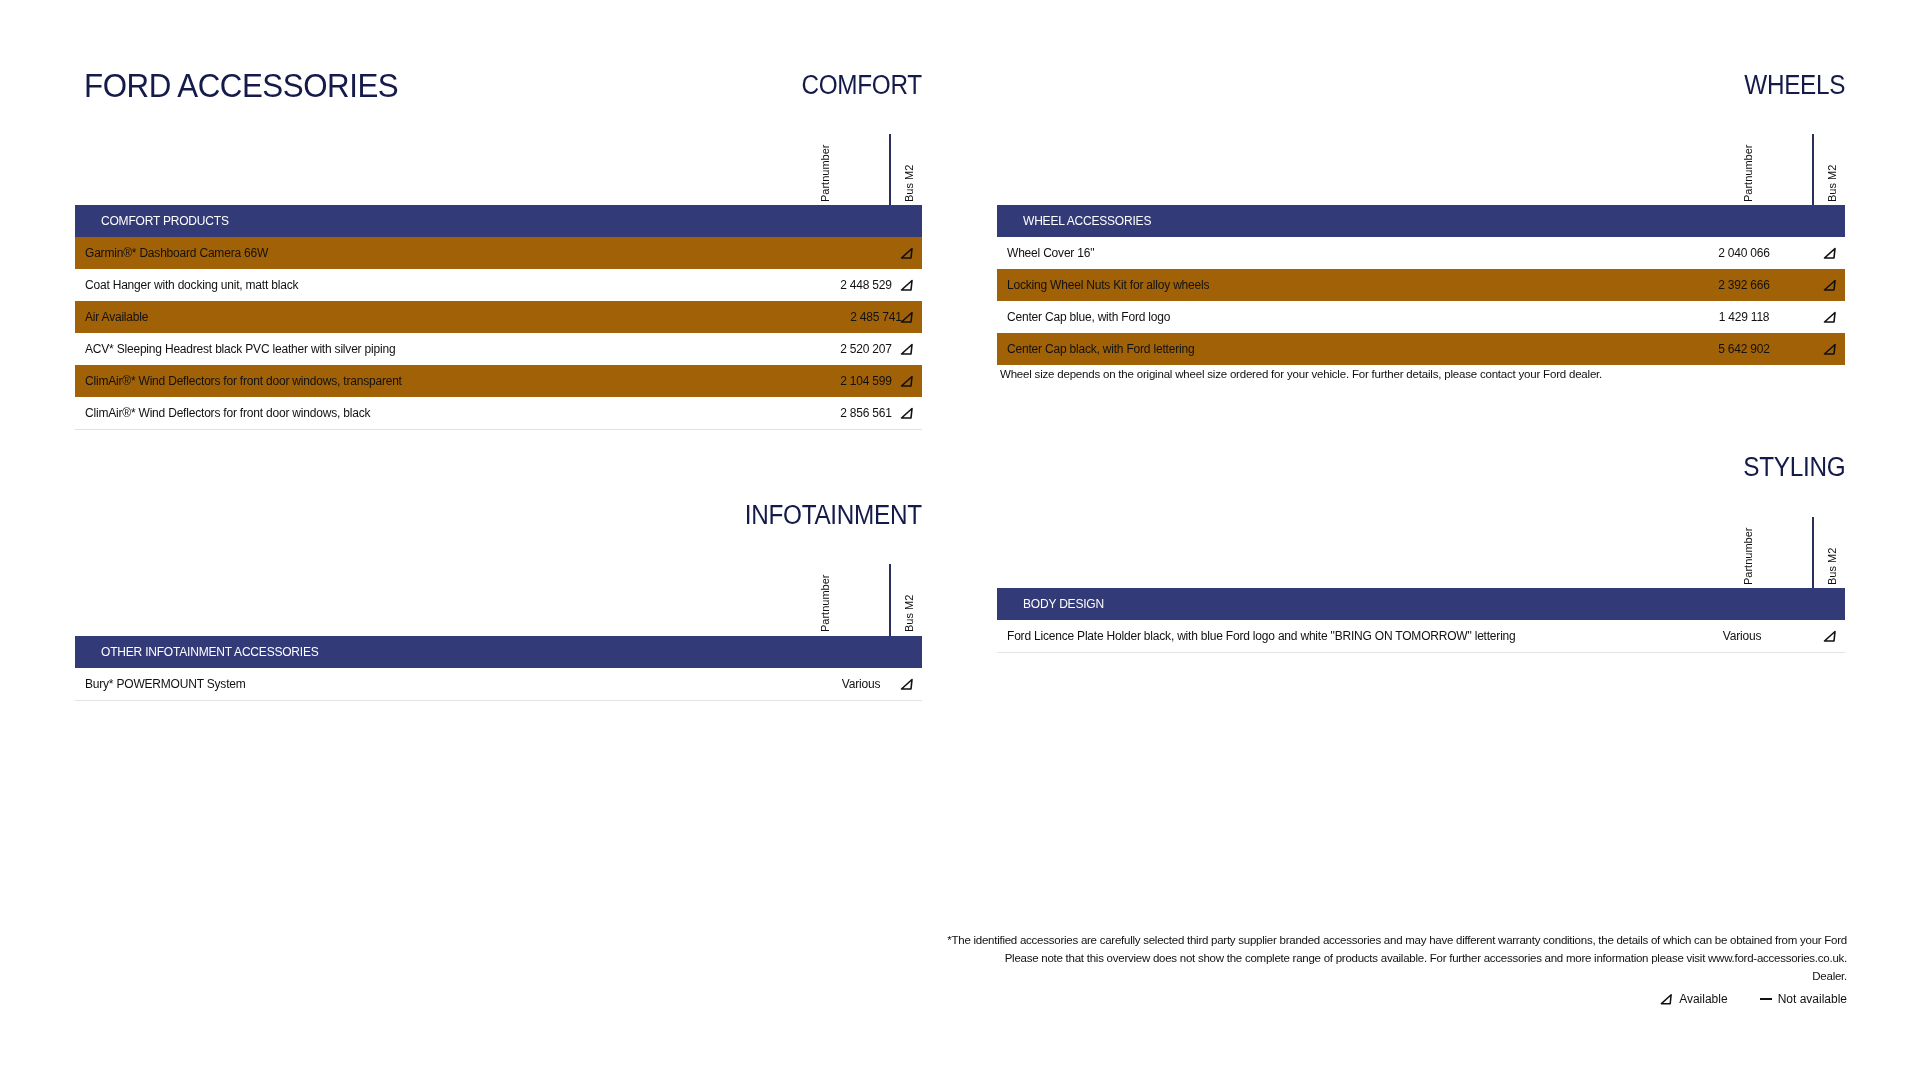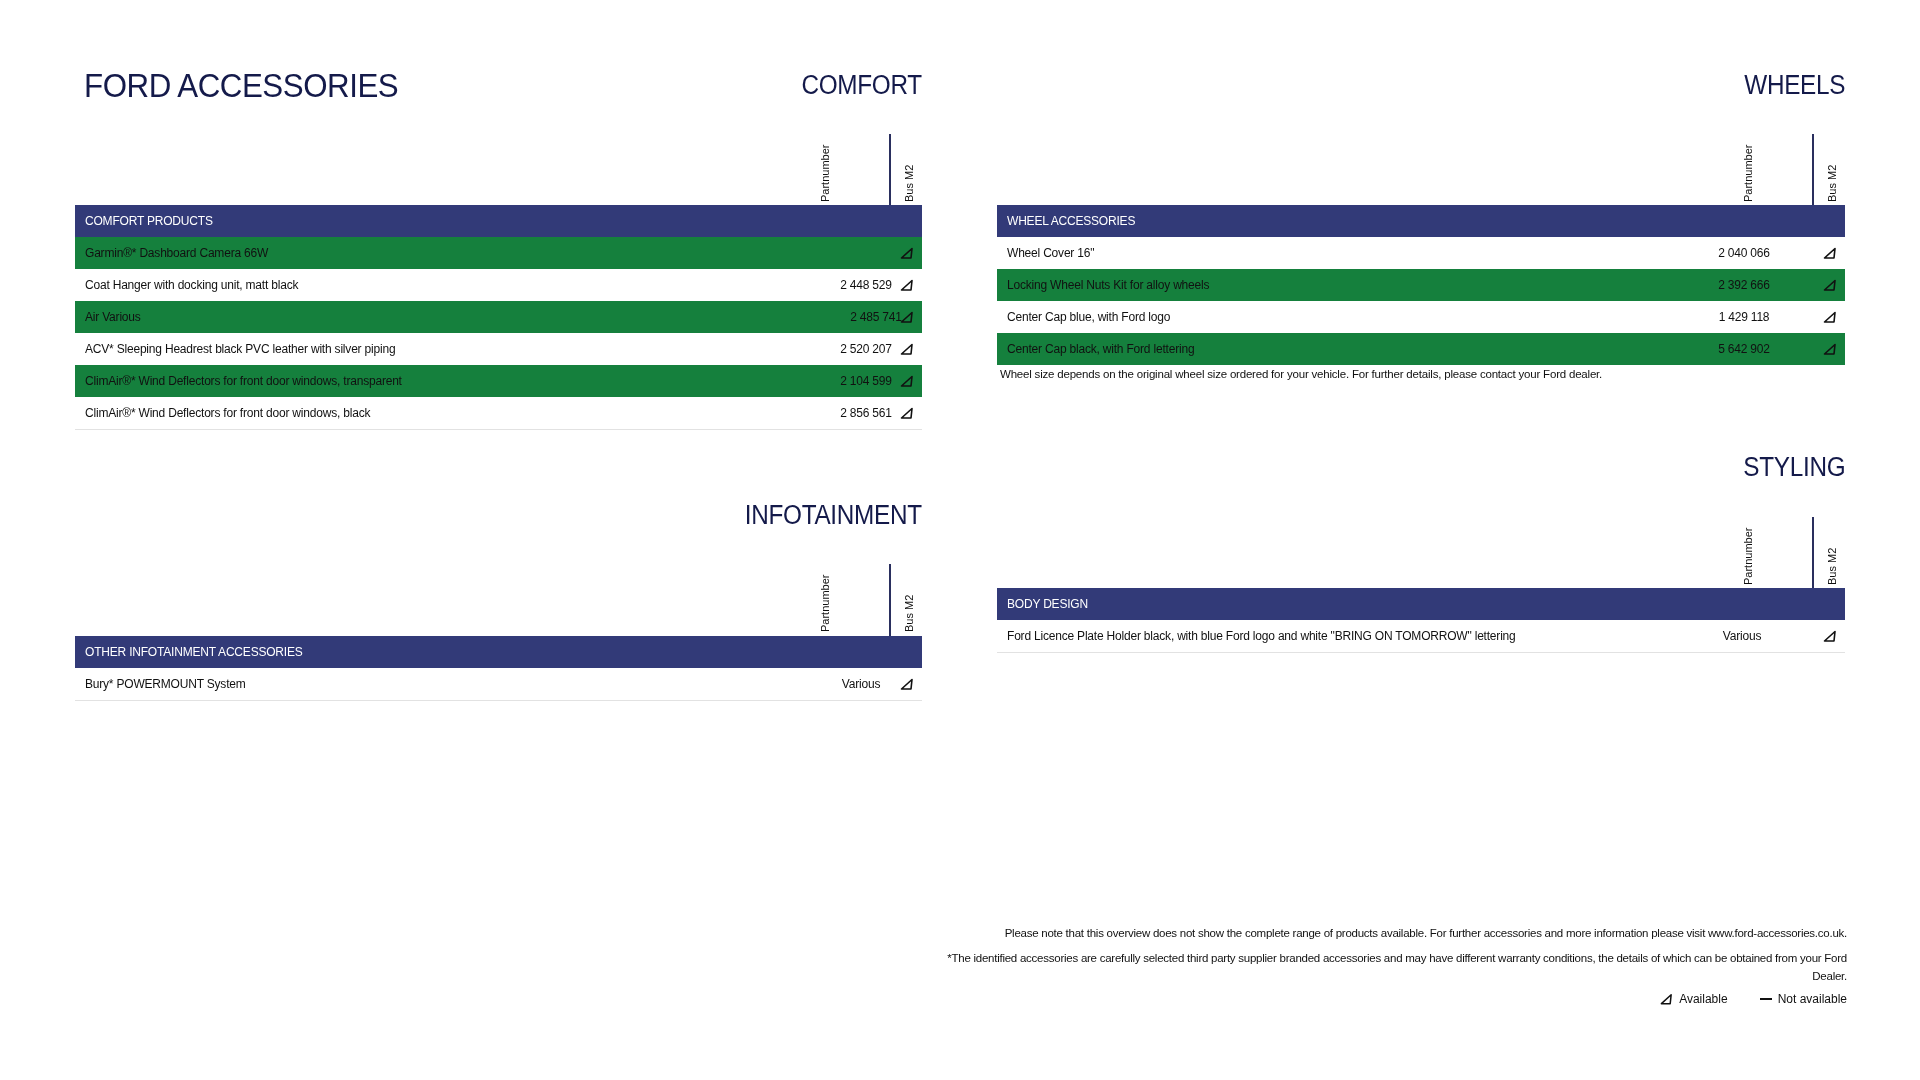--- a/index.html
+++ b/index.html
@@ -18,27 +18,27 @@
   }
   .colhead { position: absolute; }
   .colhead .vline { position: absolute; width: 2px; background: #2a2f5e; }
   .colhead .vtext {
     position: absolute; font-size: 11px; color: #111; white-space: nowrap;
     transform: rotate(-90deg); transform-origin: left top;
   }
   .table { position: absolute; }
   .thead {
     background: #323a78; color: #fff; height: 32px; line-height: 33px; font-size: 12px;
-    padding-left: 10px; letter-spacing: -0.2px; box-sizing: border-box;
+    padding-left: 26px; letter-spacing: -0.2px; box-sizing: border-box;
   }
   .row {
     height: 32px; line-height: 32px; font-size: 12px; position: relative; box-sizing: border-box;
     letter-spacing: -0.2px;
   }
-  .row.gray { background: #15803d; }
+  .row.gray { background: #a16207; }
   .row.white { background: #fff; }
   .row .name { position: absolute; left: 10px; }
   .row .part { position: absolute; text-align: center; width: 90px; }
   .row .avail { position: absolute; width: 14px; height: 12px; top: 10px; }
   .table .bottom-line { height: 1px; background: #e2e2e2; }
   .note { font-size: 11.5px; color: #111; letter-spacing: -0.2px; text-align: right; }
   .footer { font-size: 11.5px; text-align: right; line-height: 18px; letter-spacing: -0.25px; color: #111; }
   .legend { font-size: 12px; display: flex; align-items: center; gap: 6px; }
 </style>
 </head>
@@ -62,21 +62,21 @@
       </svg>
   </div>
   <div class="row white">
     <span class="name">Coat Hanger with docking unit, matt black</span>
     <span class="part" style="left:746px;">2 448 529</span>
     <svg class="avail" style="left:825px;" viewBox="0 0 14 12">
         <path d="M1.5 11 L12 1.5 L11 11 Z" fill="none" stroke="#111" stroke-width="1.6" stroke-linejoin="round"></path>
       </svg>
   </div>
   <div class="row gray">
-    <span class="name">Air Various</span>
+    <span class="name">Air Available</span>
     <span class="part" style="left:756px;">2 485 741</span>
     <svg class="avail" style="left:825px;" viewBox="0 0 14 12">
         <path d="M1.5 11 L12 1.5 L11 11 Z" fill="none" stroke="#111" stroke-width="1.6" stroke-linejoin="round"></path>
       </svg>
   </div>
   <div class="row white">
     <span class="name">ACV* Sleeping Headrest black PVC leather with silver piping</span>
     <span class="part" style="left:746px;">2 520 207</span>
     <svg class="avail" style="left:825px;" viewBox="0 0 14 12">
         <path d="M1.5 11 L12 1.5 L11 11 Z" fill="none" stroke="#111" stroke-width="1.6" stroke-linejoin="round"></path>
@@ -168,22 +168,22 @@
     <span class="name">Ford Licence Plate Holder black, with blue Ford logo and white "BRING ON TOMORROW" lettering</span>
     <span class="part" style="left:700px;">Various</span>
     <svg class="avail" style="left:826px;" viewBox="0 0 14 12">
         <path d="M1.5 11 L12 1.5 L11 11 Z" fill="none" stroke="#111" stroke-width="1.6" stroke-linejoin="round"></path>
       </svg>
   </div>
   <div class="bottom-line"></div>
 </div>
 
 <div class="abs footer" style="right:73px; top:924px; width:900px;">
+  <div style="margin-top:7px;">*The identified accessories are carefully selected third party supplier branded accessories and may have different warranty conditions, the details of which can be obtained from your Ford</div>
   <div>Please note that this overview does not show the complete range of products available. For further accessories and more information please visit www.ford-accessories.co.uk.</div>
-  <div style="margin-top:7px;">*The identified accessories are carefully selected third party supplier branded accessories and may have different warranty conditions, the details of which can be obtained from your Ford</div>
   <div>Dealer.</div>
 </div>
 <div class="abs legend" style="right:73px; top:992px;">
   <svg width="13" height="12" viewBox="0 0 14 12">
       <path d="M1.5 11 L12 1.5 L11 11 Z" fill="none" stroke="#111" stroke-width="1.6" stroke-linejoin="round"></path>
     </svg>
   <span>Available</span>
   <span style="display:inline-block; width:12px; height:2px; background:#111; margin-left:26px;"></span>
   <span>Not available</span>
 </div>

